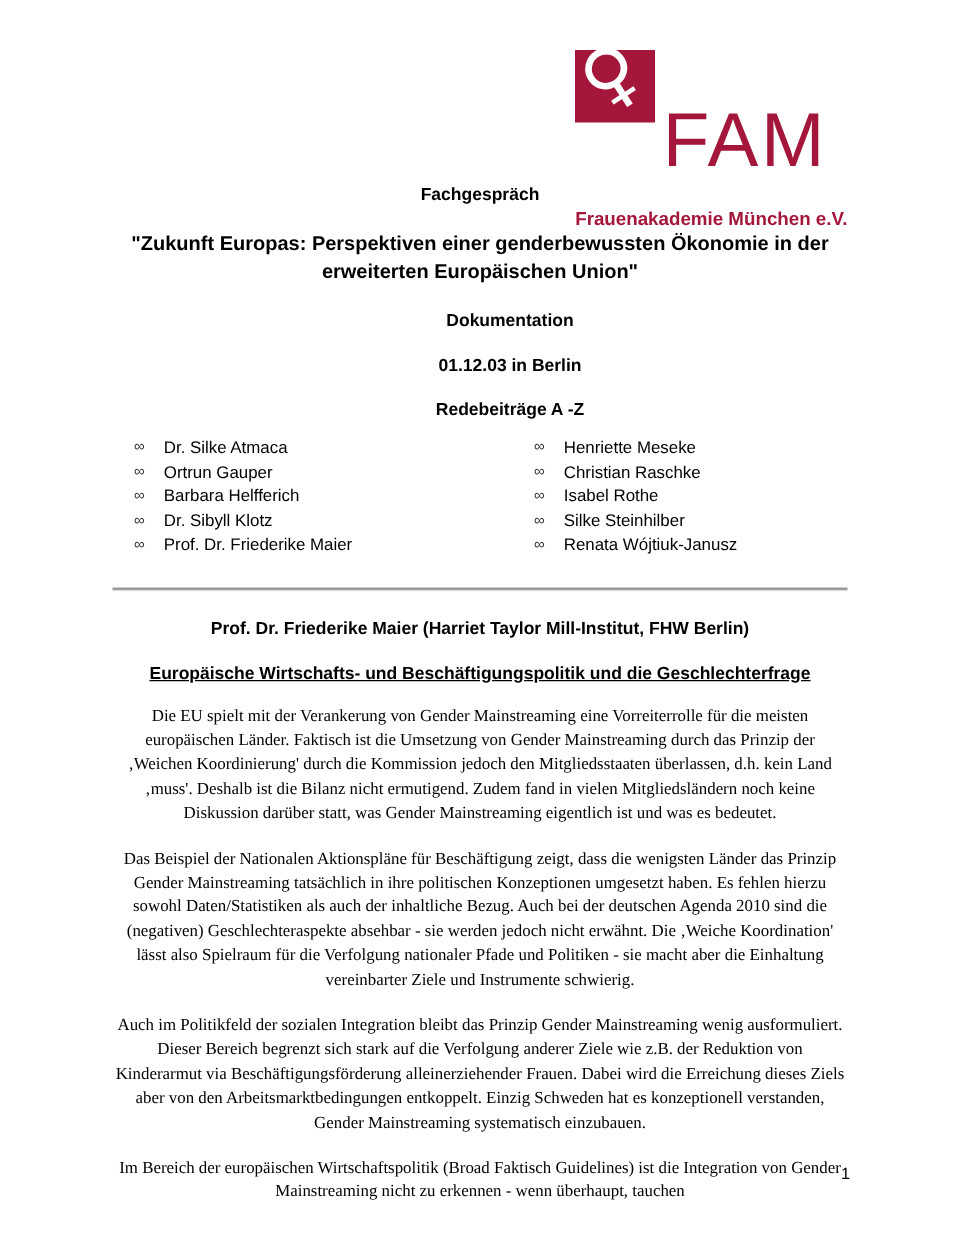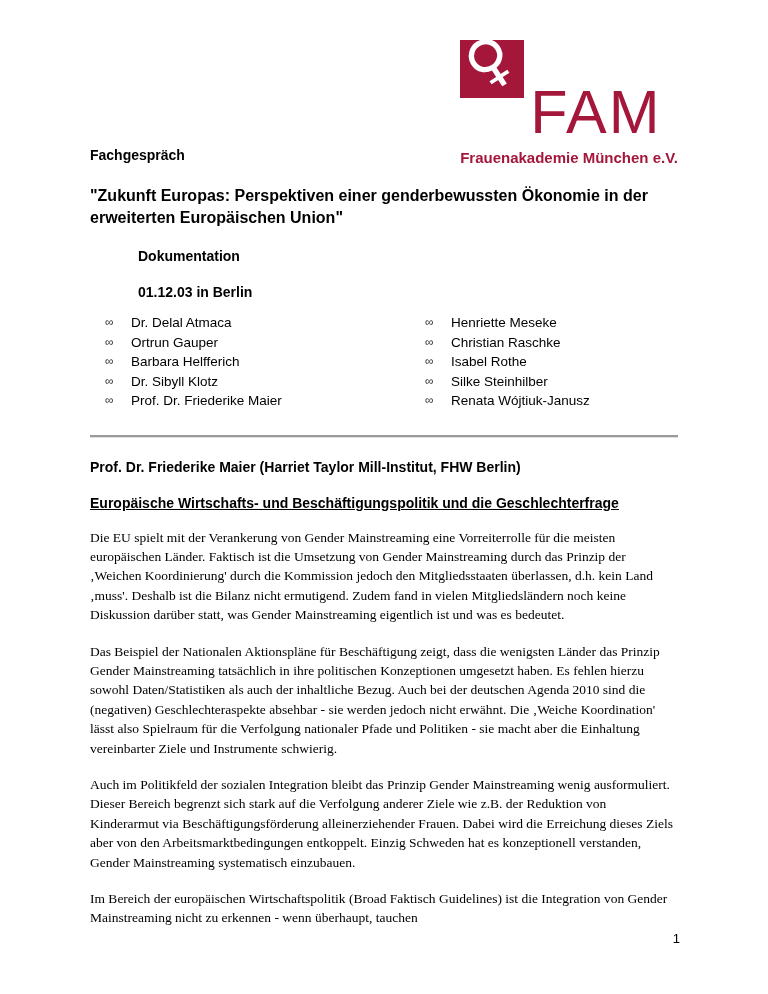--- a/index.html
+++ b/index.html
@@ -51,30 +51,31 @@
   }
   .logo-acronym {
     font-size: 61px;
     line-height: 56px;
     font-weight: normal;
     letter-spacing: 2px;
     color: var(--brand-red, #A4173A);
     margin-top: 44px;
   }
   .logo-sub {
-    margin-top: 9px;
+    margin-top: 27px;
     font-size: 15px;
     font-weight: bold;
     color: var(--brand-red, #A4173A);
     white-space: nowrap;
   }
 
   
   .content {
     padding: 147px 90px 0 90px;
+    text-align: center;
   }
   .kicker {
     margin: 0;
     font-size: 14px;
     font-weight: bold;
   }
   .doc-title {
     margin: 22px 0 0;
     font-size: 16px;
     line-height: 22px;
@@ -166,26 +167,27 @@
   <div class="content">
 
     <p class="kicker">Fachgespräch</p>
 
     <h1 class="doc-title">"Zukunft Europas: Perspektiven einer genderbewussten Ökonomie in der erweiterten Europäischen Union"</h1>
 
     <p class="doc-label">Dokumentation</p>
 
     <p class="doc-date">01.12.03 in Berlin</p>
 
+    <p class="speakers-heading">Redebeiträge A -Z</p>
 
     <div class="speakers">
       <ul class="col-left">
         <li>
           <span class="bullet">∞</span>
-          <span>Dr. Delal Atmaca</span>
+          <span>Dr. Silke Atmaca</span>
         </li>
         <li>
           <span class="bullet">∞</span>
           <span>Ortrun Gauper</span>
         </li>
         <li>
           <span class="bullet">∞</span>
           <span>Barbara Helfferich</span>
         </li>
         <li>

